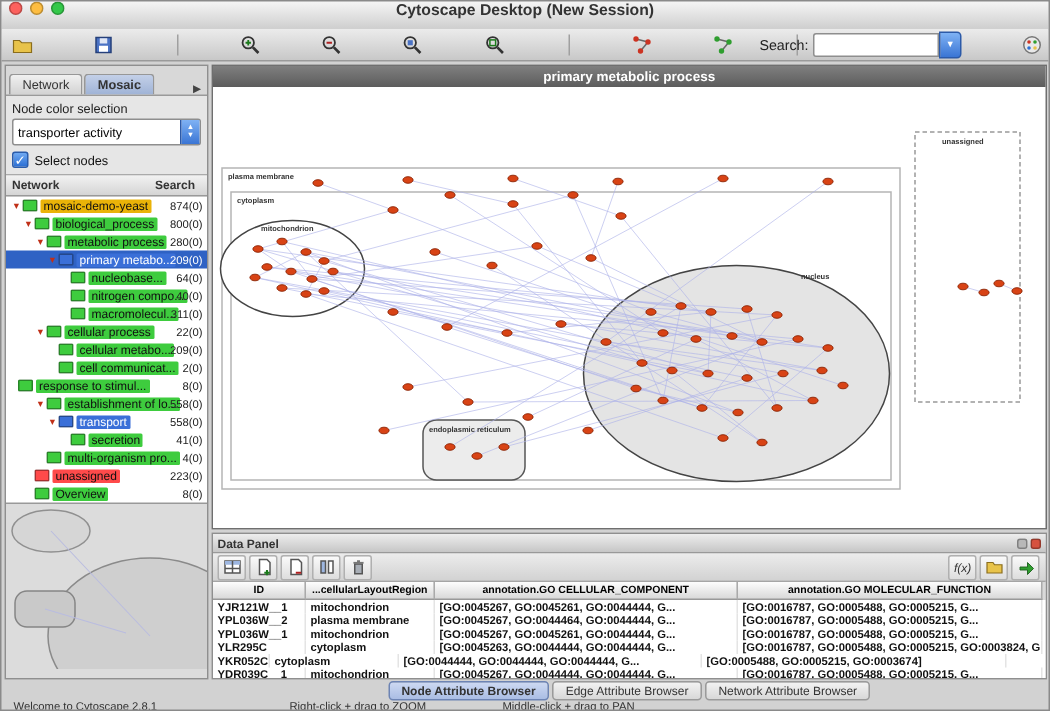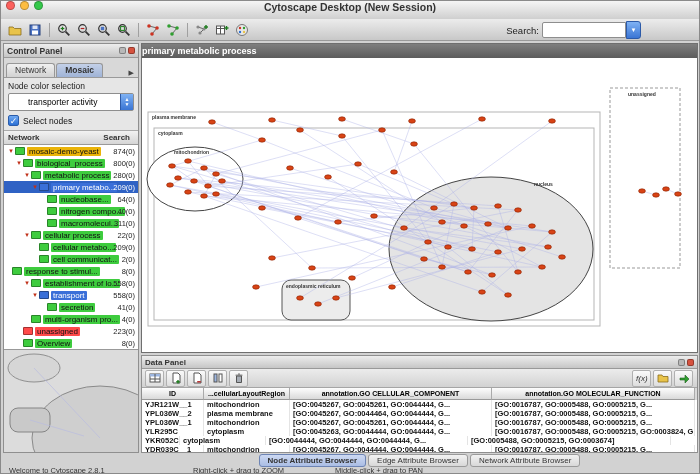--- a/index.html
+++ b/index.html
@@ -8,21 +8,21 @@
   
   #titlebar{position:absolute;left:0;top:0;width:100%;height:18px;
     background:linear-gradient(#f5f5f5,#cfcfcf);border-bottom:1px solid #979797;
     display:flex;align-items:flex-start;}
   .tl{width:9px;height:9px;border-radius:50%;margin-left:5px;border:1px solid rgba(0,0,0,.25);box-sizing:border-box;}
   .tl.red{background:#fc615d}.tl.yellow{background:#fdbd41}.tl.green{background:#34c84a}
   #win-title{position:absolute;left:0;right:0;text-align:center;font-size:10.5px;font-weight:bold;color:#333;}
   
   #toolbar{position:absolute;left:0;top:18px;width:100%;height:22px;
     background:linear-gradient(#ececec,#c8c8c8);border-bottom:1px solid #9a9a9a;
-    display:flex;align-items:center;padding-left:4px;box-sizing:border-box;}
+    display:flex;align-items:center;padding-left:4px;box-sizing:border-box;justify-content:space-between;}
   .tbtn{width:19px;height:18px;display:flex;align-items:center;justify-content:center;border-radius:3px;margin-right:1px;}
   .tsep{width:1px;height:14px;background:#a0a0a0;margin:0 4px;}
   #search-area{position:absolute;right:58px;top:2px;display:flex;align-items:center;height:18px;}
   #search-label{font-size:9.5px;color:#222;margin-right:3px;}
   #search-input{width:78px;height:14px;font-size:9px;border:1px solid #8e8e8e;border-radius:2px 0 0 2px;padding:0 2px;}
   #search-drop{width:13px;height:16px;background:linear-gradient(#7fb2f4,#3a75d4);border:1px solid #2c5aa8;
     border-radius:0 3px 3px 0;color:#fff;font-size:6px;display:flex;align-items:center;justify-content:center;}
   
   #control-panel{position:absolute;left:2px;top:42px;width:136px;height:410px;background:#e6e6e6;
     border:1px solid #8f8f8f;box-sizing:border-box;display:flex;flex-direction:column;}
@@ -32,21 +32,21 @@
   .mini{width:7px;height:7px;border-radius:2px;margin-left:2px;border:1px solid rgba(0,0,0,.3);box-sizing:border-box;}
   .mini.gray{background:#b8b8b8}.mini.red{background:#d6523f}
   #cp-tabs{height:17px;display:flex;align-items:flex-end;background:#d8d8d8;border-bottom:1px solid #9a9a9a;padding:2px 2px 0 2px;}
   .cptab{font-size:8.5px;padding:1px 8px 2px 8px;border:1px solid #979797;border-bottom:none;border-radius:3px 3px 0 0;
     background:linear-gradient(#f0f0f0,#d2d2d2);margin-right:1px;color:#333;}
   .cptab.active{background:linear-gradient(#c3d0e8,#9fb3d6);font-weight:bold;}
   .cp-overflow{margin-left:auto;font-size:7px;color:#444;padding:0 2px;}
   #cp-section{padding:3px 4px 4px 4px;border-bottom:1px solid #aaa;background:#e6e6e6;}
   #color-label{font-size:8.5px;color:#222;margin-bottom:2px;}
   #combo{height:16px;background:#fff;border:1px solid #8e8e8e;border-radius:2px;display:flex;align-items:center;position:relative;}
-  #combo-value{font-size:8.5px;padding-left:19px;flex:1;white-space:nowrap;overflow:hidden;}
+  #combo-value{font-size:8.5px;padding-left:3px;flex:1;white-space:nowrap;overflow:hidden;}
   #combo-stepper{width:12px;height:100%;background:linear-gradient(#7fb2f4,#3a75d4);border-left:1px solid #2c5aa8;
     color:#fff;font-size:5px;line-height:5px;display:flex;flex-direction:column;align-items:center;justify-content:center;}
   #checkbox-row{display:flex;align-items:center;margin-top:4px;}
   #checkbox{width:11px;height:11px;border-radius:2px;background:linear-gradient(#6fa9f2,#2b6fd4);border:1px solid #2a5cab;
     color:#fff;font-size:9px;line-height:10px;text-align:center;margin-right:4px;box-sizing:border-box;}
   #checkbox-label{font-size:8.5px;color:#111;}
   #tree-header{height:13px;background:linear-gradient(#f2f2f2,#d5d5d5);border-bottom:1px solid #999;
     font-size:8px;font-weight:bold;color:#333;position:relative;display:flex;align-items:center;padding-left:4px;}
   #tree-header .nodes-col{position:absolute;right:8px;}
   #tree{background:#fff;overflow:hidden;flex:0 0 204px;border-bottom:1px solid #999;}
@@ -55,21 +55,21 @@
   .tri{width:8px;color:#c03018;font-size:7px;text-align:center;flex:none;}
   .fico{width:8px;height:6px;border:1px solid rgba(0,0,0,.35);border-radius:1px;margin-right:2px;flex:none;}
   .tlab{padding:0 2px;border-radius:1px;max-width:76px;overflow:hidden;text-overflow:ellipsis;}
   .tcnt{position:absolute;right:3px;font-size:7.5px;color:#222;background:transparent;}
   .tree-row.sel .tcnt{color:#fff;}
   #birdseye{flex:1;background:#dcdcdc;overflow:hidden;}
   
   #net-frame{position:absolute;left:140px;top:42px;width:557px;height:310px;border:1px solid #6f6f6f;
     box-sizing:border-box;background:#fff;}
   #net-titlebar{height:14px;background:linear-gradient(#7f7f7f,#5c5c5c);color:#fff;font-size:9px;font-weight:bold;
-    text-align:left;line-height:14px;}
+    text-align:center;line-height:14px;}
   
   #data-panel{position:absolute;left:140px;top:354px;width:557px;height:98px;border:1px solid #8f8f8f;
     box-sizing:border-box;background:#e9e9e9;display:flex;flex-direction:column;}
   #dp-titlebar{height:12px;background:linear-gradient(#ededed,#c6c6c6);border-bottom:1px solid #999;
     font-size:8px;font-weight:bold;color:#333;display:flex;align-items:center;padding:0 3px;}
   #dp-toolbar{height:18px;background:linear-gradient(#ececec,#d2d2d2);border-bottom:1px solid #a5a5a5;
     display:flex;align-items:center;padding-left:3px;}
   .dbtn{width:17px;height:15px;display:flex;align-items:center;justify-content:center;border:1px solid #b0b0b0;
     border-radius:2px;background:linear-gradient(#fafafa,#ddd);margin-right:2px;}
   .dp-spacer{flex:1}
@@ -195,26 +195,20 @@
         </svg>
       </span>
     <div id="search-area">
       <span id="search-label">Search:</span>
       <input id="search-input" type="text" value="" style="">
       <span id="search-drop">▼</span>
     </div>
   </div>
 
   <div id="control-panel">
-    <div class="panel-titlebar">
-      <span>Control Panel</span>
-      <span class="sp"></span>
-      <span class="mini gray"></span>
-      <span class="mini red"></span>
-    </div>
     <div id="cp-tabs">
       <span class="cptab">Network</span>
       <span class="cptab active">Mosaic</span>
       <span class="cp-overflow">▶</span>
     </div>
     <div id="cp-section">
       <div id="color-label">Node color selection</div>
       <div id="combo">
         <span id="combo-value">transporter activity</span>
         <span id="combo-stepper">

